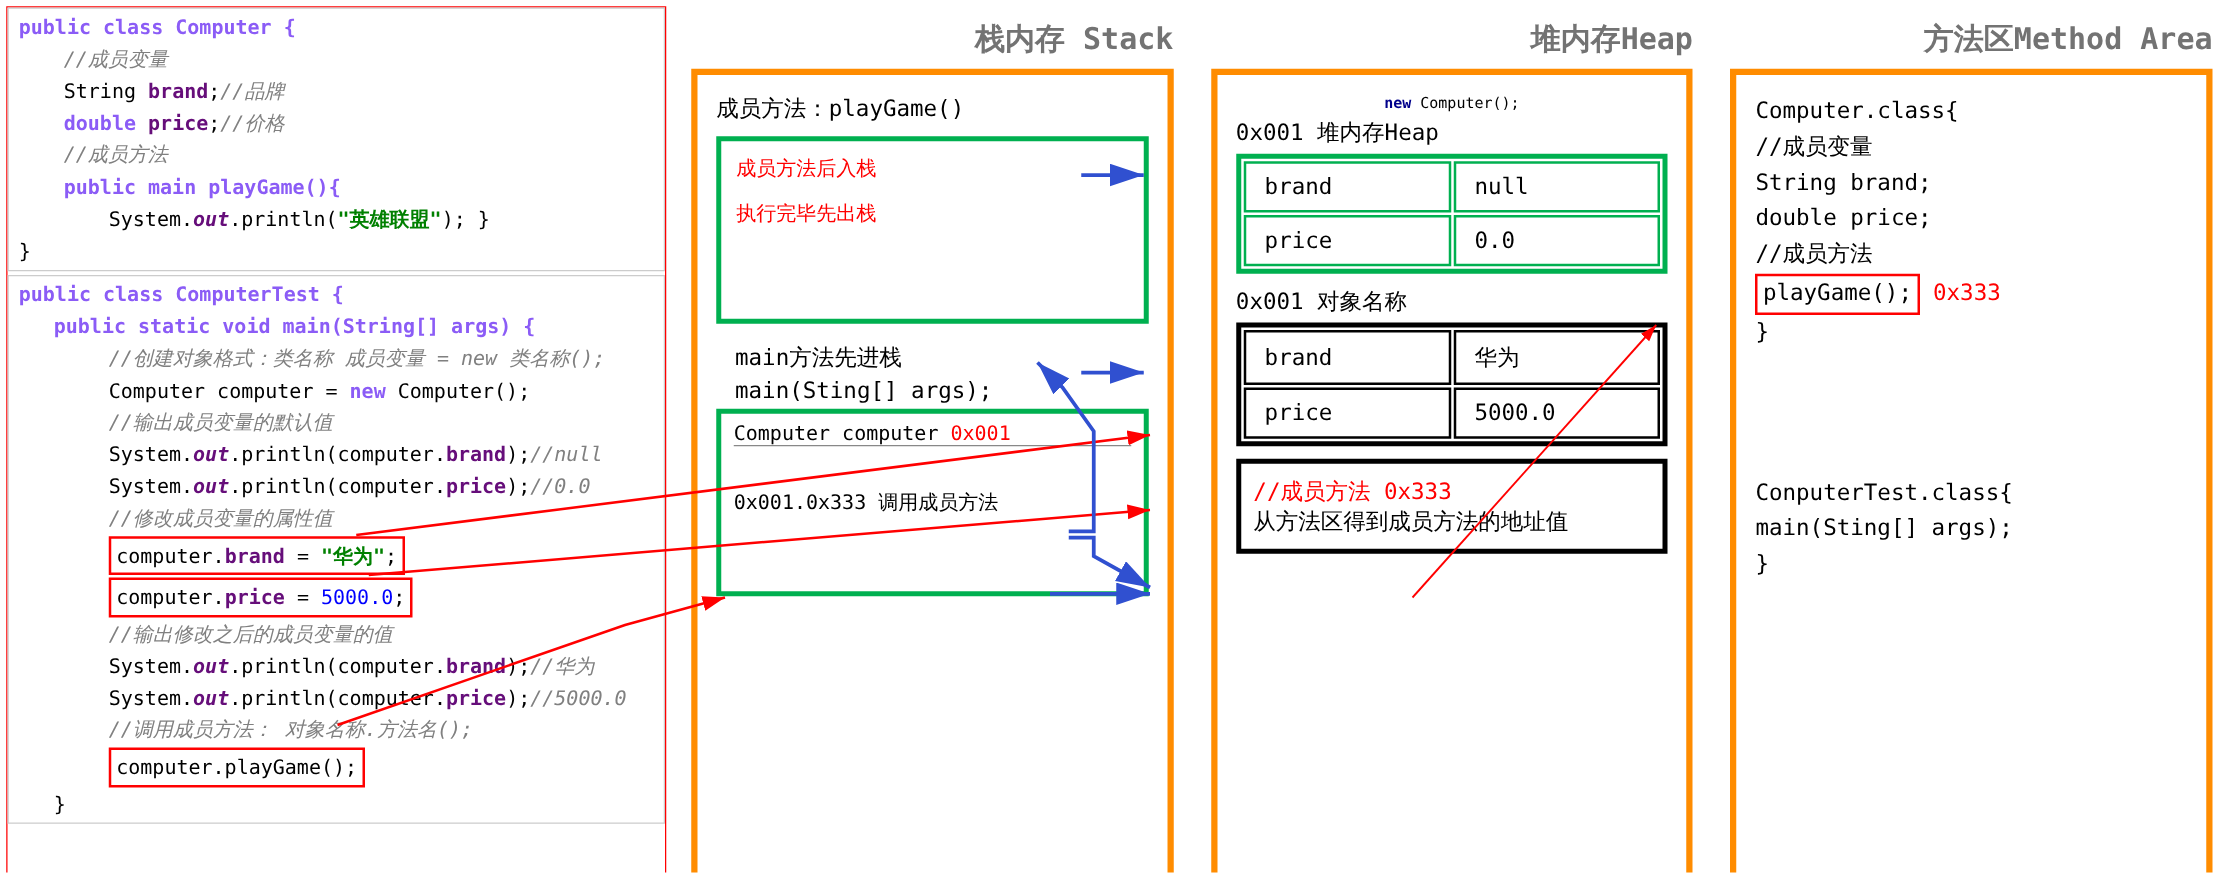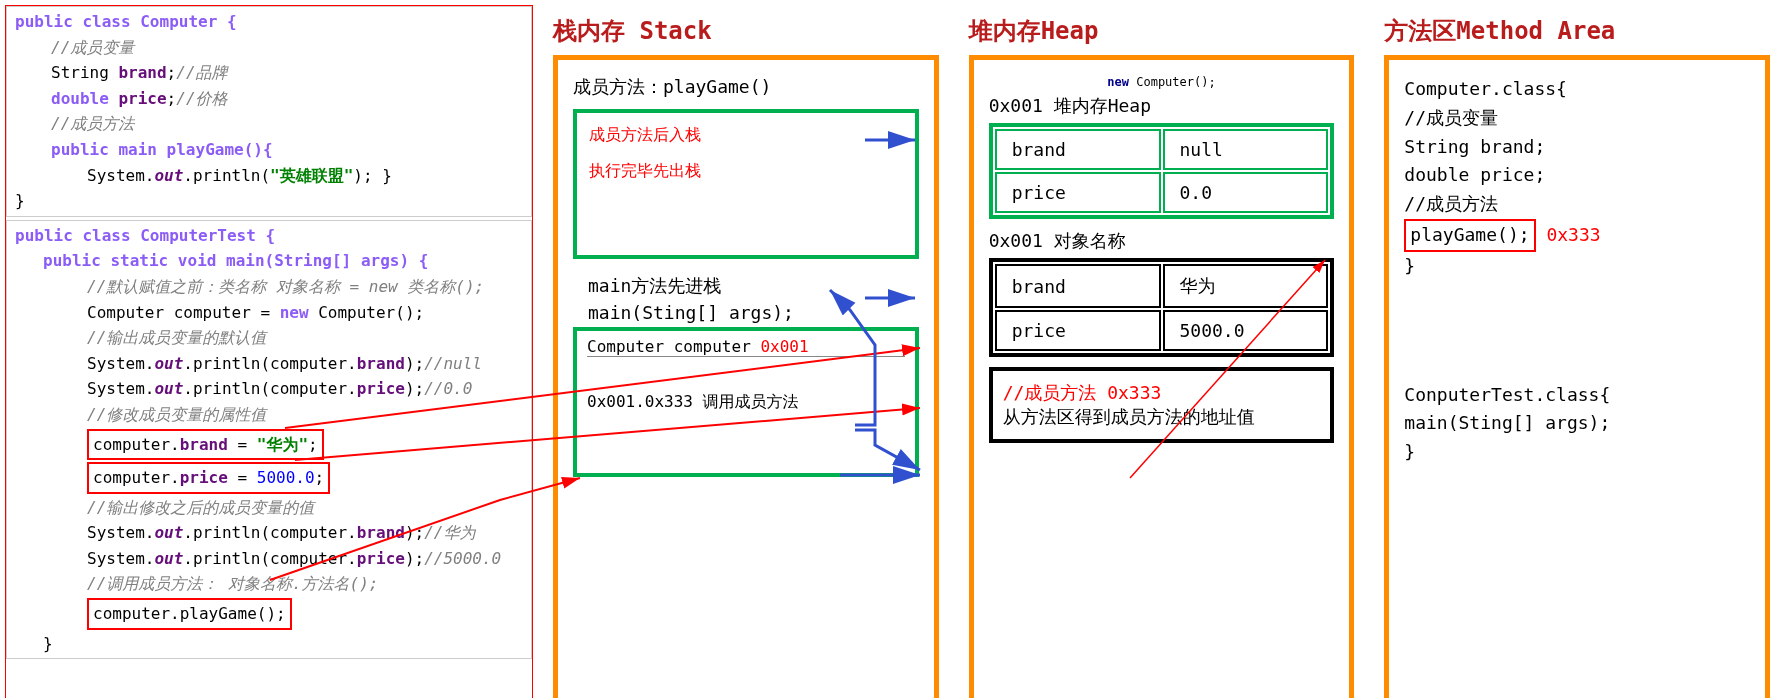--- a/index.html
+++ b/index.html
@@ -8,21 +8,21 @@
 .code-panel{width:528px;border:1px solid red}
 .code-block{border:1px solid #ccc;padding:2px 8px;line-height:1.6}
 .code-block+.code-block{margin-top:3px}
 .kw{color:#8b5cf6;font-weight:bold}
 .fld{color:#660e7a;font-weight:bold}
 .cit{font-style:italic;color:#808080}
 .str{color:#008000;font-weight:bold}
 .num{color:#0000ff}
 .mem-area{display:flex;gap:30px;flex:1;padding-top:10px}
 .mem-col{flex:1}
-.mem-title{color:#b91c1c;font-size:24px;font-weight:bold;text-align:left;margin-bottom:8px}
+.mem-title{color:#737373;font-size:24px;font-weight:bold;text-align:right;margin-bottom:8px}
 .mem-box{border:5px solid #ff8c00;padding:15px;height:656px;position:relative}
 .stack-label{font-size:18px;margin-bottom:10px}
 .green-box{border:4px solid #00b050;padding:12px;margin-bottom:10px}
 .red-text{color:red}
 .main-stack{margin-top:15px}
 .stack-item{font-size:18px;margin:4px 15px}
 .addr{color:red}
 .heap-new{text-align:center;font-size:12px}
 .heap-new .kw2{color:#00008b;font-weight:bold}
 .heap-label{font-size:18px;margin:5px 0}
@@ -49,21 +49,21 @@
       <div class="indent1"><span>String </span><span class="fld">brand</span><span>;</span><span class="cit">//品牌</span></div>
       <div class="indent1"><span class="kw">double </span><span class="fld">price</span><span>;</span><span class="cit">//价格</span></div>
       <div class="indent1"><span class="cit">//成员方法</span></div>
       <div class="indent1"><span class="kw">public main playGame(){</span></div>
       <div class="indent2"><span>System.</span><span class="fld" style="font-style:italic">out</span><span>.println(</span><span class="str">"英雄联盟"</span><span>);  }</span></div>
       <div><span>}</span></div>
     </div>
     <div class="code-block">
       <div><span class="kw">public class ComputerTest {</span></div>
       <div style="padding-left:28px"><span class="kw">public static void main(String[] args) {</span></div>
-      <div class="indent2"><span class="cit">//默认赋值之前：类名称 对象名称 = new 类名称();</span></div>
+      <div class="indent2"><span class="cit">//创建对象格式：类名称 成员变量 = new 类名称();</span></div>
       <div class="indent2"><span>Computer computer = </span><span class="kw">new </span><span>Computer();</span></div>
       <div class="indent2"><span class="cit">//输出成员变量的默认值</span></div>
       <div class="indent2"><span>System.</span><span class="fld" style="font-style:italic">out</span><span>.println(computer.</span><span class="fld">brand</span><span>);</span><span class="cit">//null</span></div>
       <div class="indent2"><span>System.</span><span class="fld" style="font-style:italic">out</span><span>.println(computer.</span><span class="fld">price</span><span>);</span><span class="cit">//0.0</span></div>
       <div class="indent2"><span class="cit">//修改成员变量的属性值</span></div>
       <div class="indent2"><span class="red-box-code"><span>computer.</span><span class="fld">brand</span><span> = </span><span class="str">"华为"</span><span>;</span></span></div>
       <div class="indent2"><span class="red-box-code"><span>computer.</span><span class="fld">price</span><span> = </span><span class="num">5000.0</span><span>;</span></span></div>
       <div class="indent2"><span class="cit">//输出修改之后的成员变量的值</span></div>
       <div class="indent2"><span>System.</span><span class="fld" style="font-style:italic">out</span><span>.println(computer.</span><span class="fld">brand</span><span>);</span><span class="cit">//华为</span></div>
       <div class="indent2"><span>System.</span><span class="fld" style="font-style:italic">out</span><span>.println(computer.</span><span class="fld">price</span><span>);</span><span class="cit">//5000.0</span></div>

